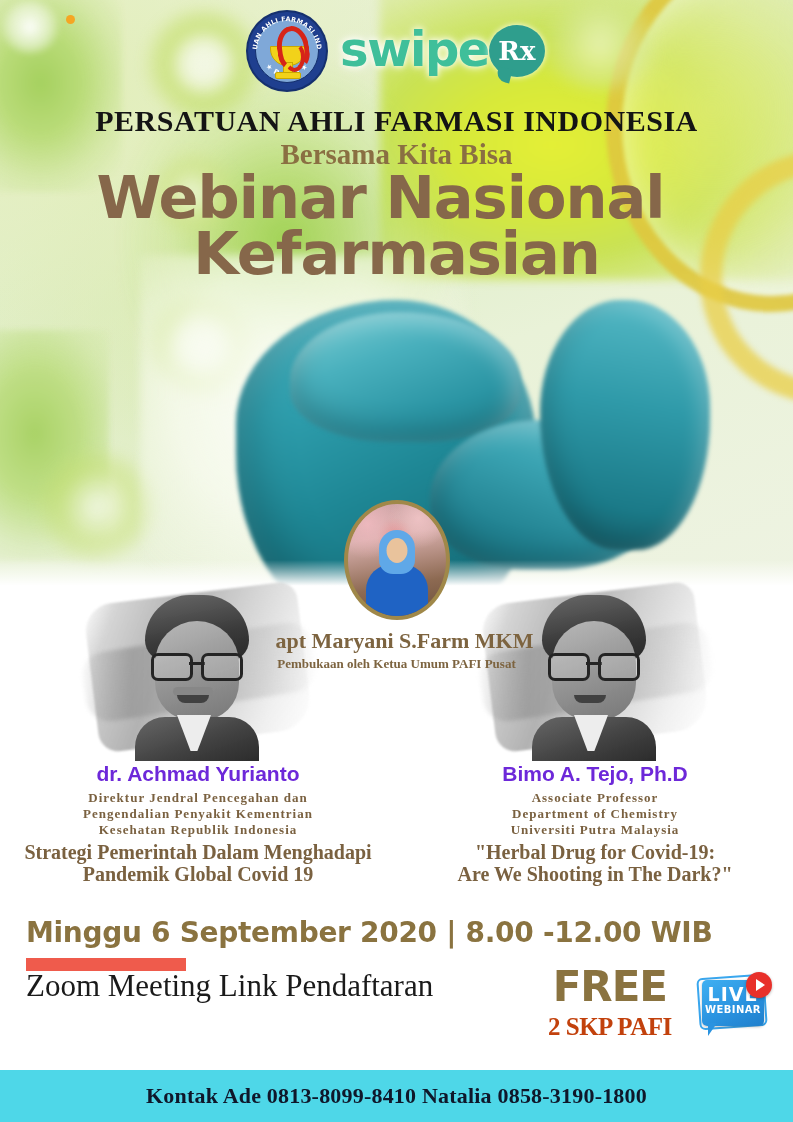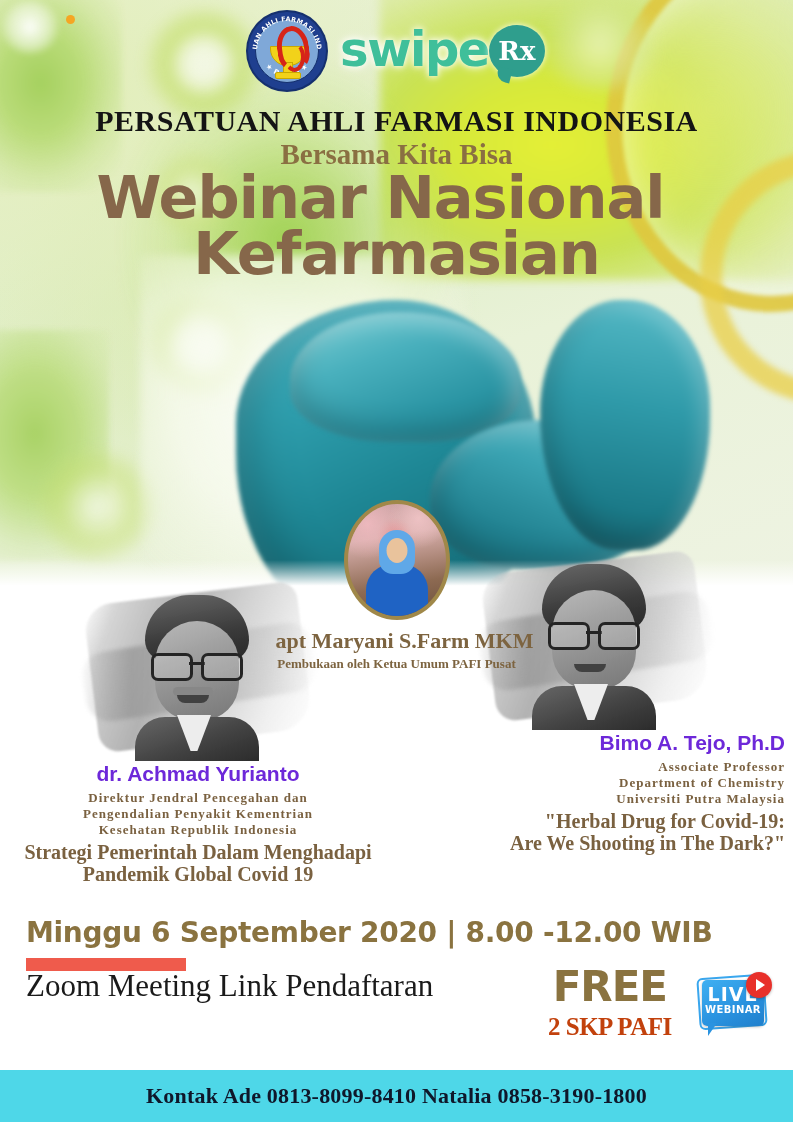--- a/index.html
+++ b/index.html
@@ -346,21 +346,21 @@
   .center-role {
     margin-top: 2px;
     font-family: "Liberation Serif", serif;
     font-weight: 700;
     font-size: 13px;
     color: #7d6440;
   }
 
   
   .speaker-left  { position: absolute; left: 8px;  top: 585px; width: 380px; text-align: center; z-index: 5; }
-  .speaker-right { position: absolute; right: 8px; top: 554px; width: 380px; text-align: right; z-index: 5; }
+  .speaker-right { position: absolute; right: 8px; top: 585px; width: 380px; text-align: center; z-index: 5; }
   .photo-wrap {
     position: relative;
     width: 230px; height: 175px;
     margin: 0 auto;
   }
   .brush {
     position: absolute;
     left: 8px; top: 8px; width: 214px; height: 148px;
     background: linear-gradient(118deg, rgba(232,232,232,.0) 0%, rgba(205,205,205,.85) 12%, rgba(170,170,170,.9) 36%, rgba(198,198,198,.8) 58%, rgba(225,225,225,.5) 82%, rgba(240,240,240,0) 100%);
     border-radius: 28px 18px 34px 20px;

